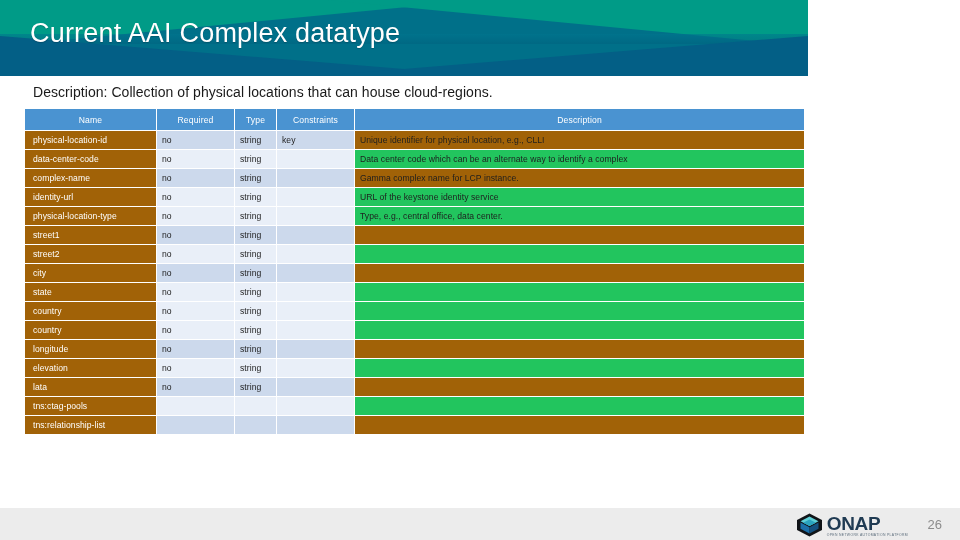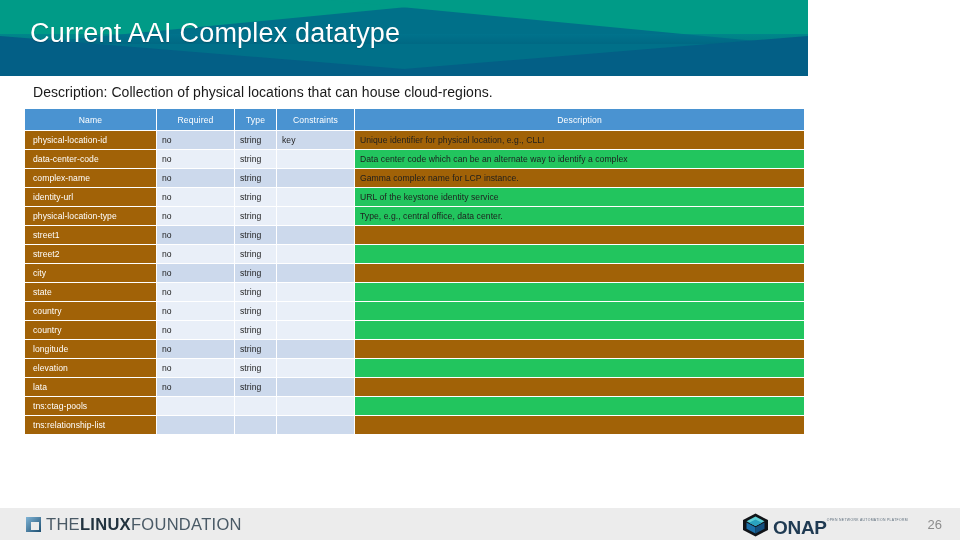--- a/index.html
+++ b/index.html
@@ -145,21 +145,21 @@
   }
   #lf-text .b { font-weight: 700; color: #22333f; }
   #lf-text .l { font-weight: 300; color: #4a5a66; }
 
   #onap-logo {
     position: absolute; right: 52px; top: 5px;
     display: flex; align-items: flex-end; gap: 4px;
   }
   #onap-hex { width: 27px; height: 24px; flex: none; }
   #onap-word {
-    display: flex; flex-direction: row; align-items: flex-start;
+    display: flex; flex-direction: column; align-items: flex-start;
     line-height: 1;
   }
   #onap-name {
     font-size: 19px; font-weight: 700; color: #1f3a52;
     letter-spacing: -.3px;
   }
   #onap-tag {
     font-size: 3.4px; color: #5a6b7a; letter-spacing: .35px;
     margin-top: 1px; white-space: nowrap;
   }
@@ -313,24 +313,20 @@
             <td class="c-cell"></td>
             <td class="c-cell"></td>
             <td class="c-cell"></td>
             <td class="c-desc"></td>
           </tr>
         </tbody>
     </table>
   </div>
 
   <div id="footer">
-    <div id="lf-logo">
-      <div id="lf-mark"></div>
-      <div id="lf-text"><span class="l">THE</span><span class="b">LINUX</span><span class="l">FOUNDATION</span></div>
-    </div>
 
     <div id="onap-logo">
       <svg id="onap-hex" viewBox="0 0 54 48">
         <polygon points="27,1 52,14 52,34 27,47 2,34 2,14" fill="#111418"></polygon>
         <polygon points="27,7 45,16.5 27,26 9,16.5" fill="#5fcfd6"></polygon>
         <polygon points="27,13 40,19.5 27,26 14,19.5" fill="#2aa3bf"></polygon>
         <polygon points="9,19 27,28.5 27,41 9,31.5" fill="#1b6fa8"></polygon>
         <polygon points="45,19 45,31.5 27,41 27,28.5" fill="#14507f"></polygon>
       </svg>
       <div id="onap-word">

